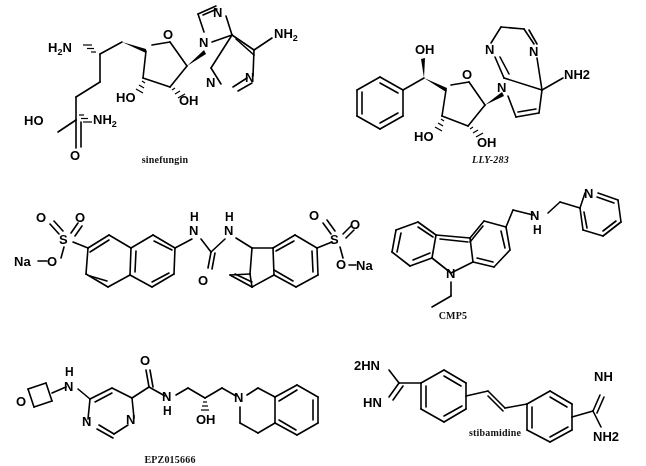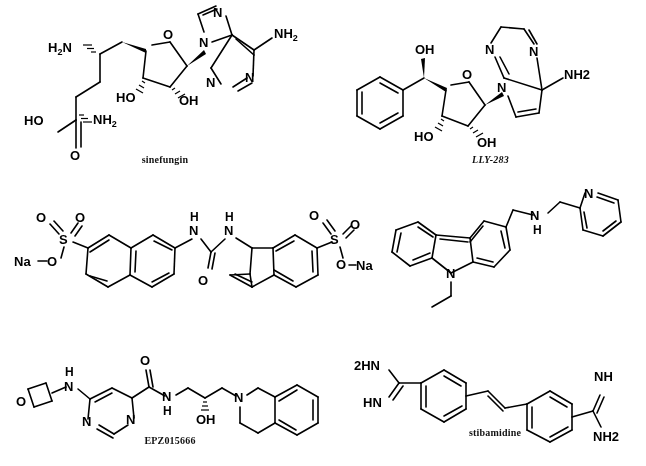--- a/index.html
+++ b/index.html
@@ -284,20 +284,21 @@
       <path class="bond" d="M218,3 L238,10"></path>
       <path class="bond" d="M217,7 L234,13"></path>
       <path class="bond" d="M238,10 L241,32"></path>
       <path class="bond" d="M241,32 L223,46"></path>
       <path class="bond" d="M236,31 L223,41"></path>
       <path class="bond" d="M223,46 L203,40"></path>
       <path class="bond" d="M203,40 L200,18"></path>
       <path class="bond" d="M207,38 L204,22"></path>
       <text class="atom" x="204" y="8">N</text>
     </svg>
+    <div class="cname" style="top:120px;left:-60px;">CMP5</div>
   </div>
 
   <div class="panel" style="left:2px;top:345px;width:336px;height:120px;">
     <svg width="336" height="100" viewBox="0 0 336 100">
 
       <path class="bond" d="M26,44 L44,38"></path>
       <path class="bond" d="M44,38 L50,56"></path>
       <path class="bond" d="M50,56 L32,62"></path>
       <path class="bond" d="M32,62 L26,44"></path>
       <text class="atom" x="14" y="61">O</text>
@@ -347,21 +348,21 @@
 
       <path class="bond" d="M273,52 L295,40"></path>
       <path class="bond" d="M277,56 L295,45"></path>
       <path class="bond" d="M295,40 L316,52"></path>
       <path class="bond" d="M316,52 L316,78"></path>
       <path class="bond" d="M311,55 L311,75"></path>
       <path class="bond" d="M316,78 L295,90"></path>
       <path class="bond" d="M295,90 L273,78"></path>
       <path class="bond" d="M294,85 L277,75"></path>
     </svg>
-    <div class="cname" style="top:90px;">EPZ015666</div>
+    <div class="cname" style="top:109px;">EPZ015666</div>
   </div>
 
   <div class="panel" style="left:345px;top:345px;width:300px;height:120px;text-decoration:underline;">
     <svg width="300" height="100" viewBox="0 0 300 100">
 
       <text class="atom" x="9" y="25">2HN</text>
       <path class="bond" d="M44,25 L54,38"></path>
       <path class="bond" d="M54,38 L44,52"></path>
       <path class="bond" d="M58,41 L48,55"></path>
       <text class="atom" x="18" y="62">HN</text>

